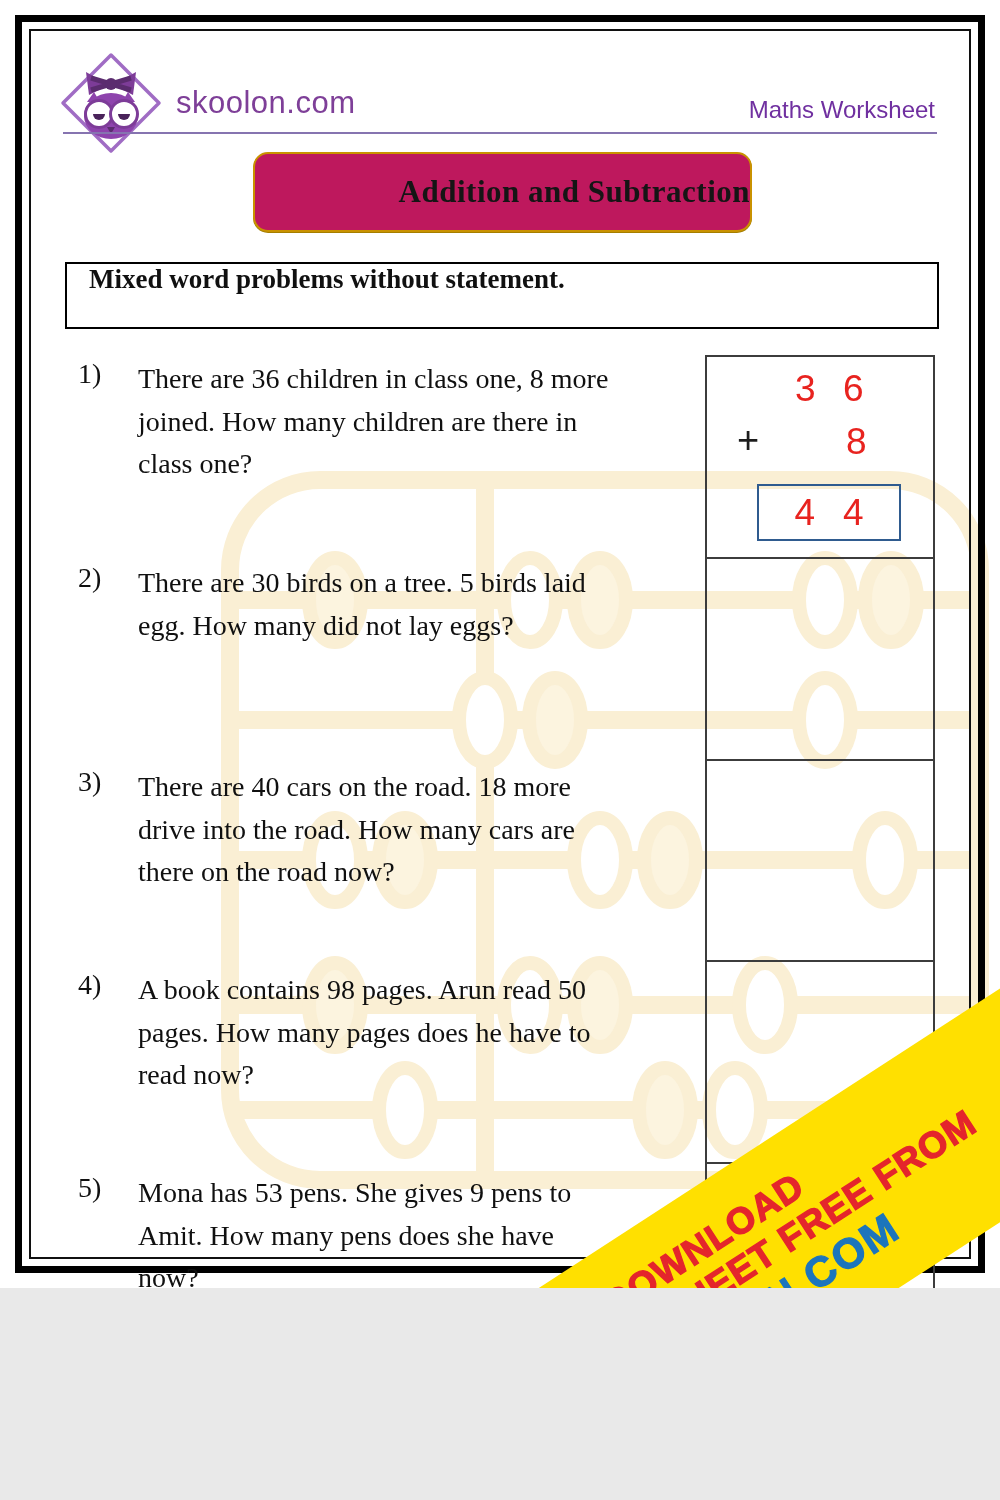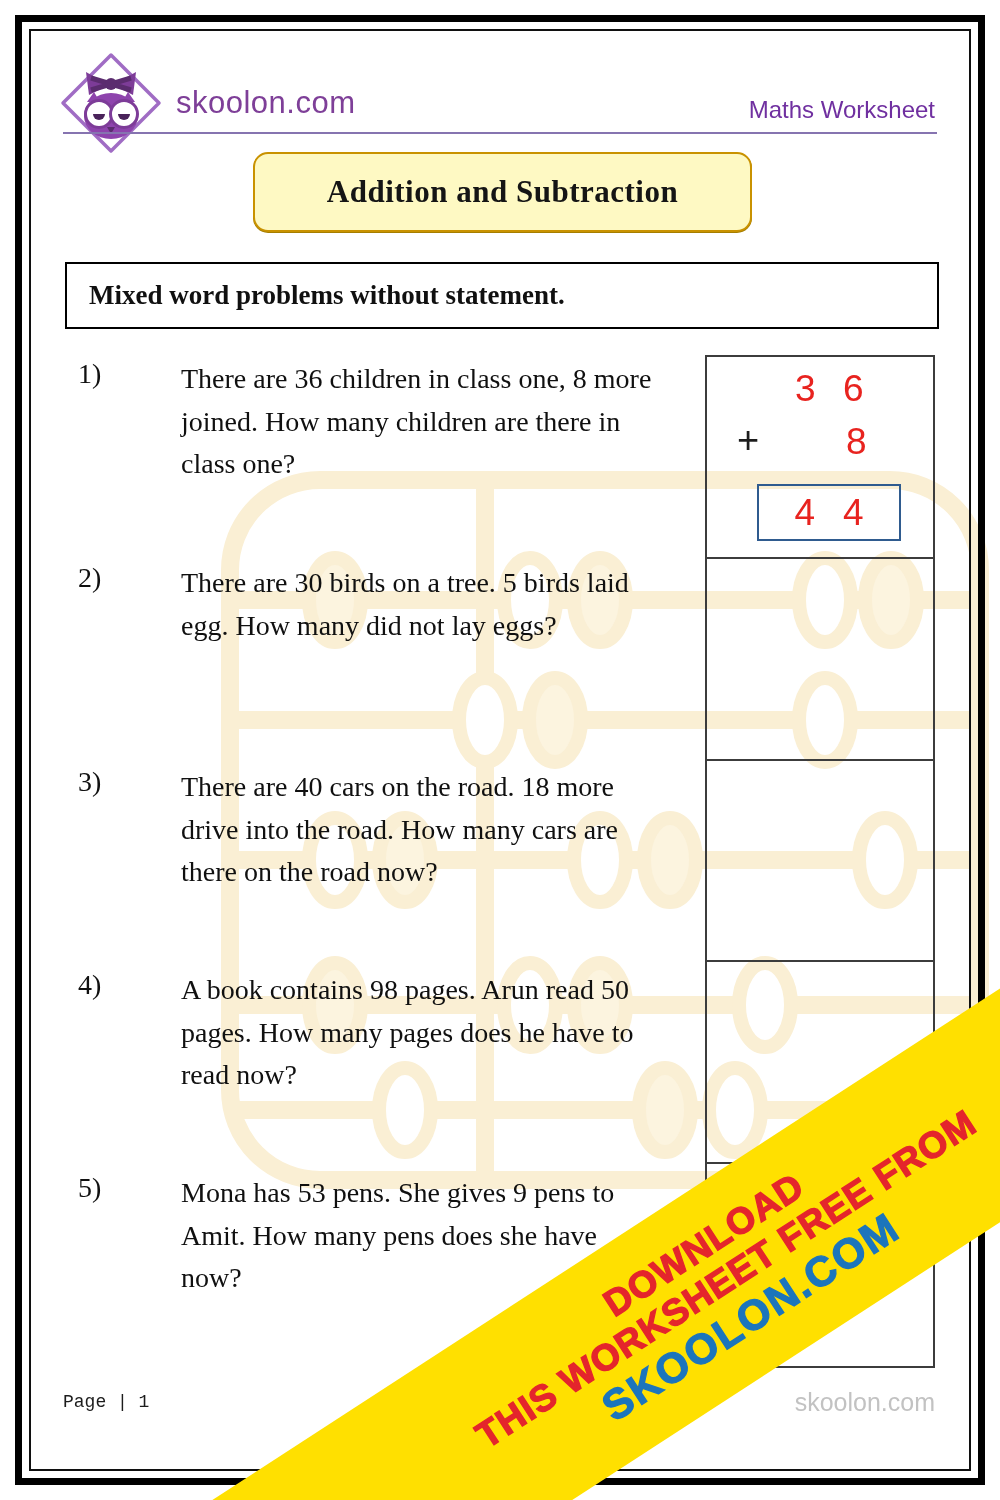--- a/index.html
+++ b/index.html
@@ -1,49 +1,49 @@
 <!DOCTYPE html>
 <html><head>
 <meta charset="utf-8">
 <style>
   html,body{margin:0;padding:0;background:#e9e9e9;}
   #page{
-    position:relative;width:1000px;height:1500px;background:#ffffff;
+    position:relative;width:1000px;height:1288px;background:#ffffff;
     overflow:hidden;font-family:"Liberation Serif",serif;margin:0 auto;
   }
   
   .outer-frame{position:absolute;left:15px;top:15px;right:15px;bottom:15px;
     border:7px solid #000;z-index:3;pointer-events:none;}
   .inner-frame{position:absolute;left:29px;top:29px;right:29px;bottom:29px;
     border:2px solid #101010;z-index:3;pointer-events:none;}
 
   
   .brand-row{position:absolute;left:58px;top:50px;z-index:4;display:flex;align-items:center;}
   .logo{width:106px;height:106px;display:block;}
   .brand-name{font-family:"Liberation Sans",sans-serif;font-size:31px;color:#7E3F98;
     margin-left:12px;letter-spacing:.5px;}
   .doc-type{position:absolute;right:65px;top:96px;z-index:4;font-family:"Liberation Sans",sans-serif;
     font-size:24px;color:#7030A0;}
   .header-rule{position:absolute;left:63px;top:132px;width:874px;height:2px;background:#8674B0;z-index:4;}
 
   
   .title-box{position:absolute;left:253px;top:152px;width:495px;height:76px;z-index:4;
-    background:#fef9c3;border:2px solid #C99200;border-radius:15px;
-    display:flex;align-items:center;justify-content:center;box-shadow:0 1px 0 #a57e00;}
+    background:#be185d;border:2px solid #C99200;border-radius:15px;
+    display:flex;align-items:center;justify-content:flex-end;box-shadow:0 1px 0 #a57e00;}
   .title-box span{font-size:31px;font-weight:bold;color:#151515;letter-spacing:.5px;}
 
   
   .instruction-box{position:absolute;left:65px;top:262px;width:870px;height:63px;z-index:4;
-    border:2px solid #000;display:flex;align-items:center;background:transparent;}
+    border:2px solid #000;display:flex;align-items:flex-start;background:transparent;}
   .instruction-box span{font-size:27px;font-weight:bold;color:#101010;margin-left:22px;}
 
   
   .problem{position:absolute;left:78px;width:625px;z-index:4;display:flex;}
   .p-num{font-size:28px;color:#101010;width:60px;flex:0 0 60px;}
-  .p-text{font-size:28px;color:#101010;line-height:1.52;white-space:pre-line;width:565px;margin-left:43px;}
+  .p-text{font-size:28px;color:#101010;line-height:1.52;white-space:pre-line;width:565px;}
 
   
   .answer-col{position:absolute;left:705px;top:355px;width:230px;height:1013px;z-index:4;
     border:2px solid #3c3c3c;box-sizing:border-box;}
   .answer-cell{height:201.8px;border-bottom:2px solid #3c3c3c;box-sizing:border-box;position:relative;}
   .answer-cell:last-child{border-bottom:none;}
   .digit{position:absolute;font-family:"Liberation Sans",sans-serif;font-size:37px;color:#E8231F;}
   .op{position:absolute;font-family:"Liberation Sans",sans-serif;font-size:38px;color:#1c1c1c;}
   .result-box{position:absolute;left:50px;top:127px;width:144px;height:57px;
     border:2px solid #2F5B8F;display:flex;align-items:center;justify-content:center;gap:28px;box-sizing:border-box;}

